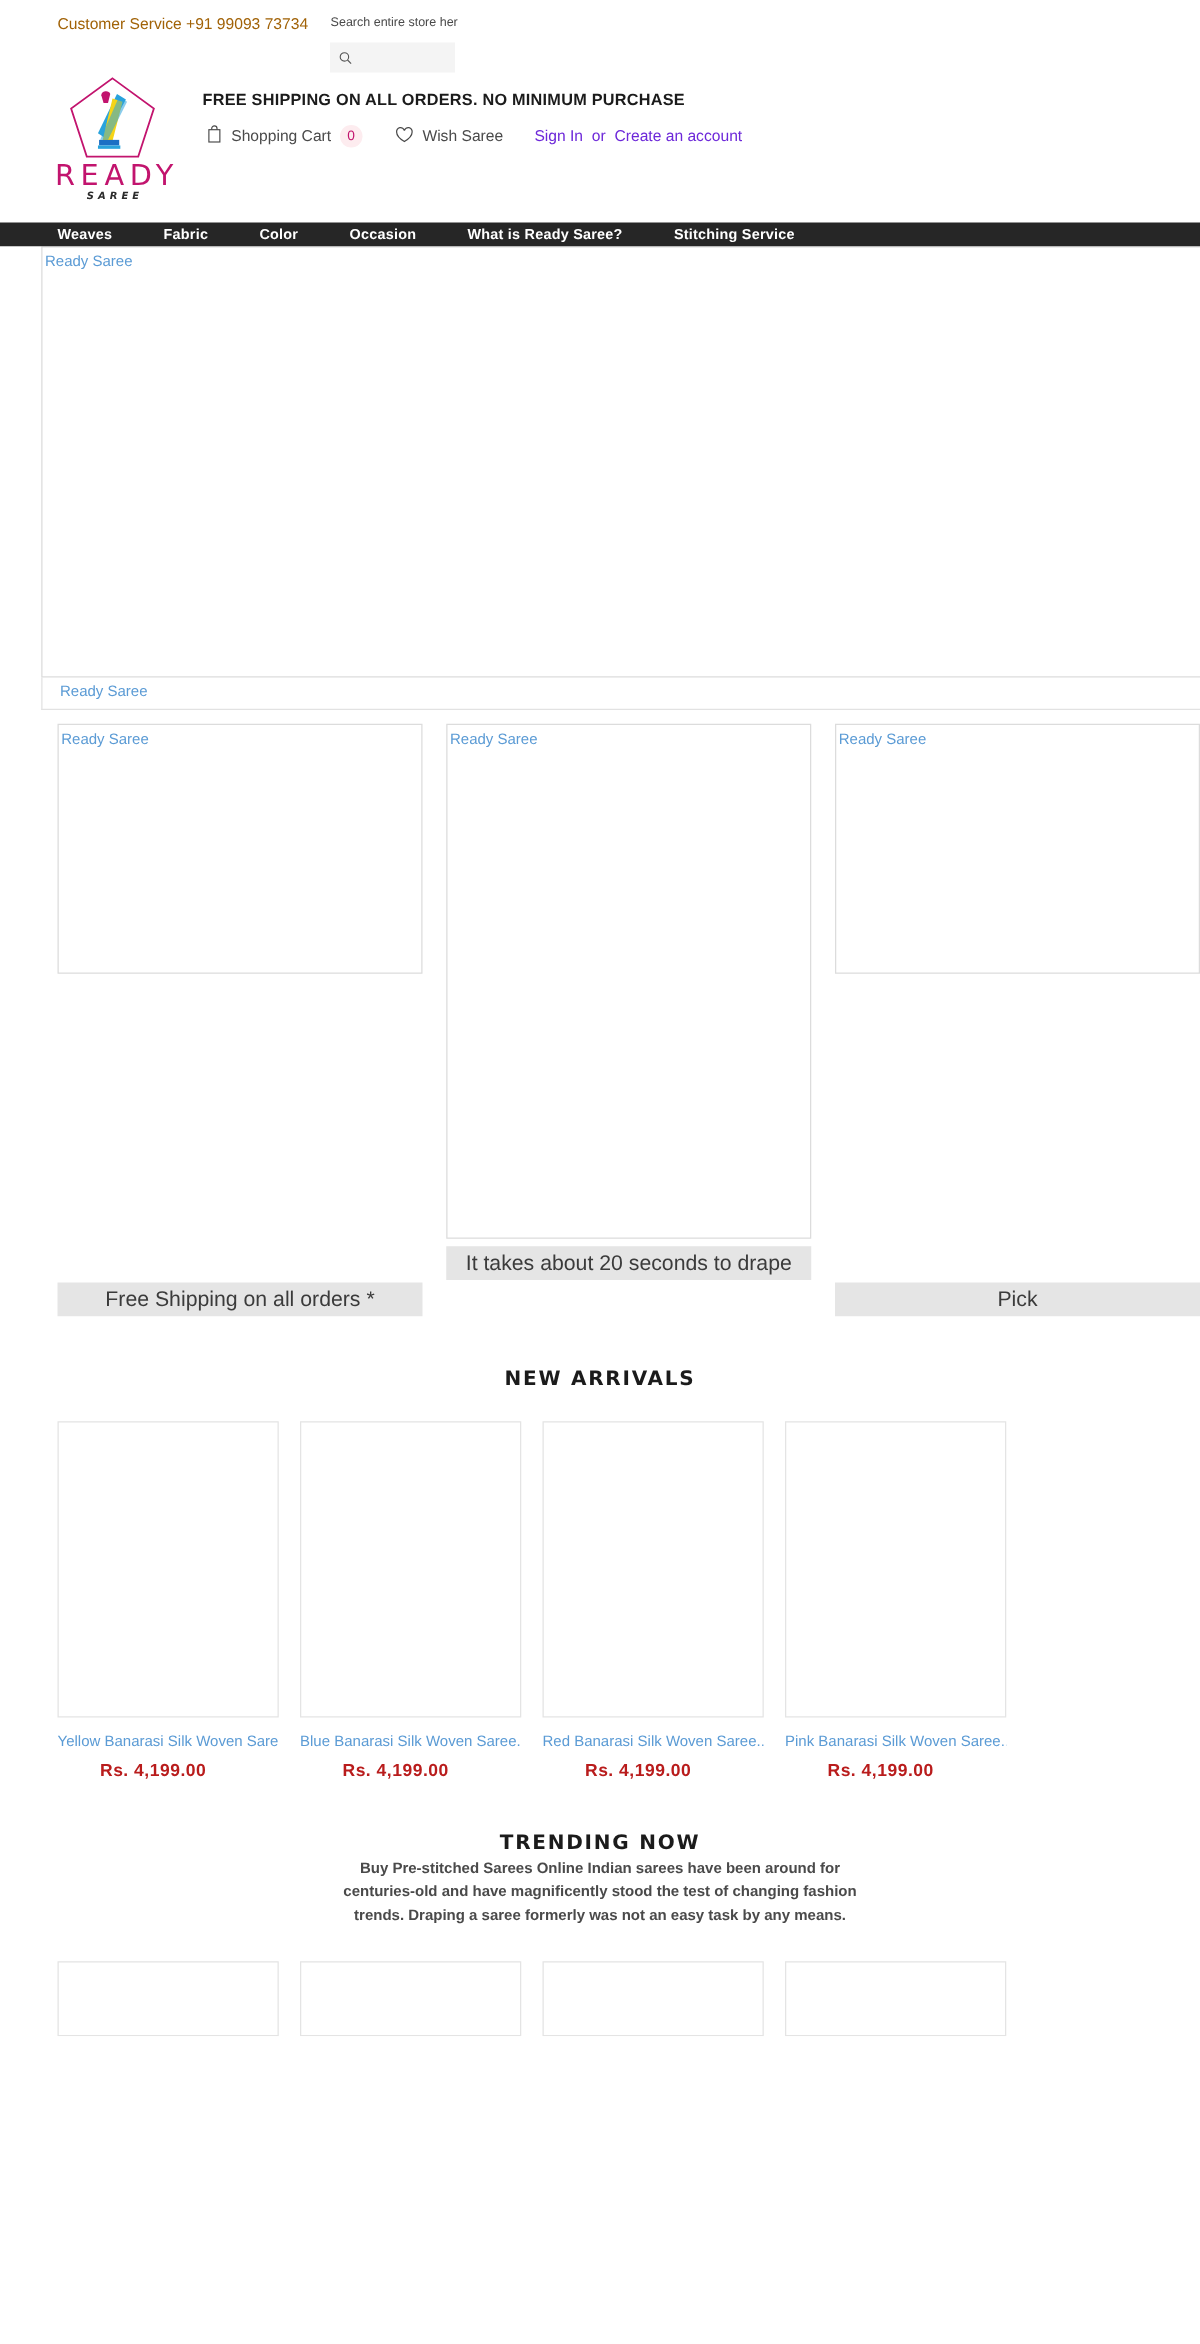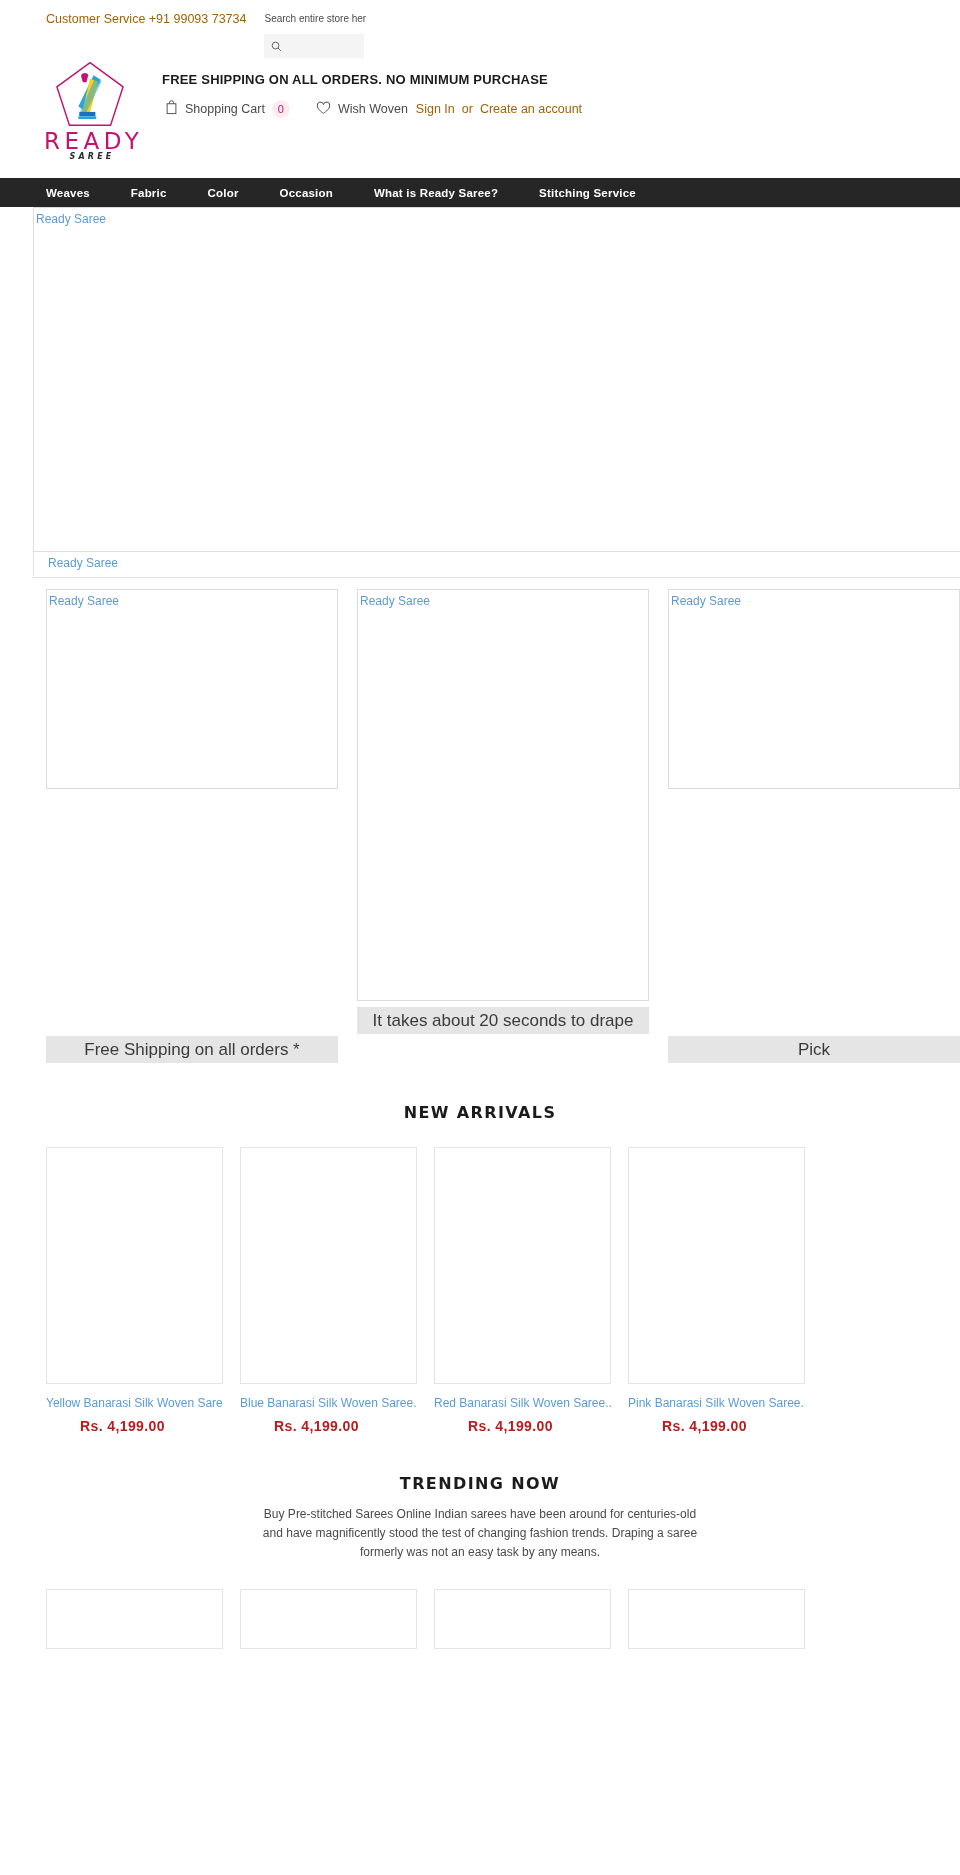--- a/index.html
+++ b/index.html
@@ -105,27 +105,27 @@
   .cart-count {
     display:inline-flex; align-items:center; justify-content:center;
     min-width: 18px; height: 18px;
     border-radius: 9px;
     background: #fdecef;
     color: #c2146e;
     font-size: 11px;
     padding: 0 5px;
   }
   .util-wish { margin-left: 26px; }
-  .util-auth { margin-left: 8px; color:#a16207; }
+  .util-auth { margin-left: 25px; color:#6d28d9; }
 
   
   .nav {
     margin-top: 17px;
     background: #262626;
-    height: 29px;
+    height: 19px;
     display: flex;
     align-items: center;
     padding-left: 46px;
     width: 960px;
   }
   .nav-item {
     color: #ffffff;
     font-size: 11.5px;
     font-weight: 700;
     letter-spacing: .2px;
@@ -194,25 +194,26 @@
     text-align: center;
     font-family: "DejaVu Sans", sans-serif;
     font-weight: 700;
     font-size: 16px;
     letter-spacing: 1.4px;
     color: #1b1b1b;
     margin-top: 40px;
   }
   .section-desc {
     width: 440px;
-    margin: 12px auto 0 auto;
+    margin: 2px auto 0 auto;
     text-align: center;
     font-size: 12px;
     line-height: 19px;
     color: #4a4a4a;
+    font-weight: bold;
   }
 
   
   .products {
     display: flex;
     padding-left: 46px;
     margin-top: 25px;
     gap: 17px;
   }
   .product { width: 177px; flex: 0 0 177px; }
@@ -298,21 +299,21 @@
           <span>Shopping Cart</span>
           <span class="cart-count">0</span>
         </div>
 
         <div class="util-item util-wish">
           <span>
             <svg width="15" height="14" viewBox="0 0 18 16">
               <path d="M9 14.3S1.6 9.9 1.6 5.4A3.7 3.7 0 0 1 9 3.9a3.7 3.7 0 0 1 7.4 1.5c0 4.5-7.4 8.9-7.4 8.9z" fill="none" stroke="#4a4a4a" stroke-width="1.2"></path>
             </svg>
           </span>
-          <span>Wish Woven</span>
+          <span>Wish Saree</span>
         </div>
 
         <div class="util-item util-auth">
           <span>Sign In</span>
             <span> or </span>
             <span>Create an account</span>
         </div>
 
       </div>
     </div>

